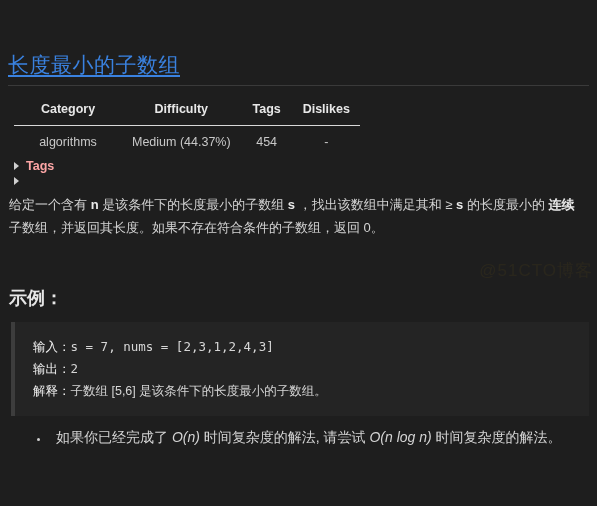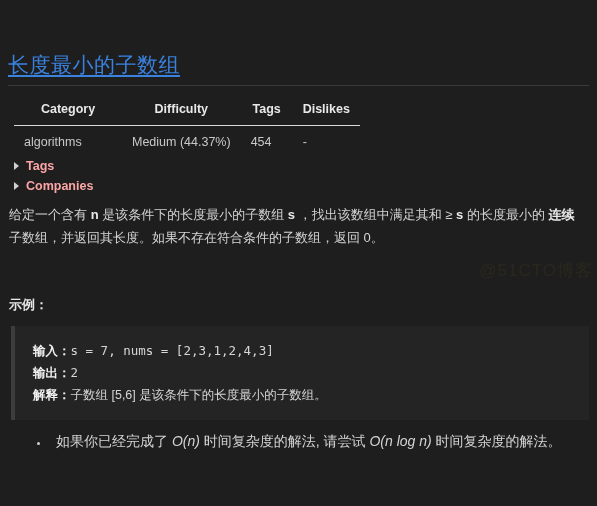--- a/index.html
+++ b/index.html
@@ -58,20 +58,21 @@
     font-weight: bold;
     color: #e8e8e8;
     text-align: center;
     padding: 4px 10px 9px 10px;
     border-bottom: 1.5px solid #d9d9d9;
     white-space: nowrap;
   }
   table.meta td {
     font-size: 12.5px;
     color: #c8c8c8;
+    text-align: center;
     padding: 9px 10px 4px 10px;
     white-space: nowrap;
   }
   table.meta .col-category { width: 108px; }
   table.meta .col-difficulty { width: 118px; }
   table.meta .col-likes { width: 52px; }
   table.meta .col-dislikes { width: 66px; }
 
   
   .collapse-row {
@@ -98,21 +99,21 @@
   .desc {
     font-size: 13px;
     line-height: 23px;
     color: #d4d4d4;
     margin: 8px 0 0 1px;
     padding-right: 4px;
   }
   .desc b { font-weight: bold; color: #eaeaea; }
 
   .section-head {
-    font-size: 13px;
+    font-size: 18px;
     font-weight: bold;
     color: #e6e6e6;
     margin: 0 0 0 1px;
   }
   .sp-example { margin-top: 47px; }
   .sp-advanced { margin-top: 46px; }
 
   
   pre.code {
     background: #242424;
@@ -121,21 +122,21 @@
     padding: 14px 12px 14px 18px;
     font-family: "DejaVu Sans Mono", "Liberation Mono", monospace;
     font-size: 12.5px;
     line-height: 21px;
     color: #d6d6d6;
     white-space: pre;
     overflow: hidden;
   }
   pre.code b {
     font-family: "Liberation Sans", "DejaVu Sans", sans-serif;
-    font-weight: bold;
+    font-weight: normal;
     color: #f0f0f0;
   }
   pre.code .cn {
     font-family: "Liberation Sans", "DejaVu Sans", sans-serif;
   }
 
   
   ul.advanced {
     margin: 11px 0 0 0;
     padding-left: 42px;
@@ -218,21 +219,20 @@
       </tr>
     </tbody>
   </table>
 
   <div class="collapse-row">
     <span class="tri"></span>
     <span>Tags</span>
   </div>
   <div class="collapse-row">
     <span class="tri"></span>
-    <span>Companies</span>
   </div>
 
   <p class="desc"><span>给定一个含有 </span><b>n</b><span> 是该条件下的长度最小的子数组 </span><b>s</b><span> ，找出该数组中满足其和 ≥ </span><b>s</b><span> 的长度最小的 </span><b>连续</b><span> 子数组，并返回其长度。如果不存在符合条件的子数组，返回 0。</span></p>
 
   <div class="section-head sp-example">示例：</div>
 
   <pre class="code"><b class="cn">输入：</b><span>s = 7, nums = [2,3,1,2,4,3]</span>
 <b class="cn">输出：</b><span>2</span>
 <b class="cn">解释：</b><span class="cn">子数组 [5,6] 是该条件下的长度最小的子数组。</span></pre>
 

